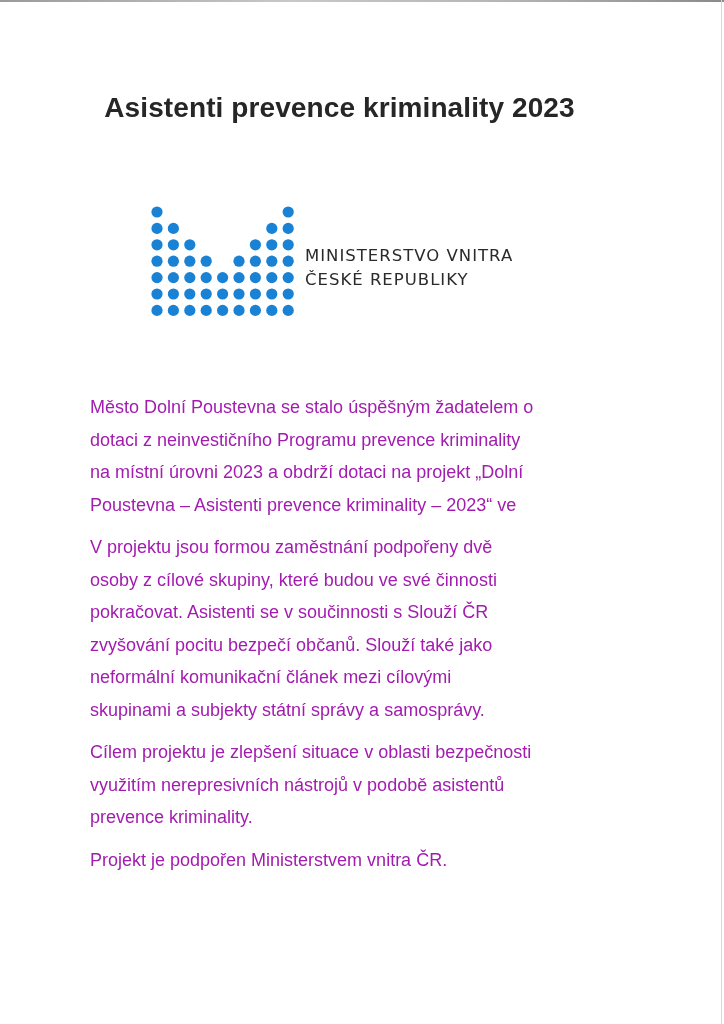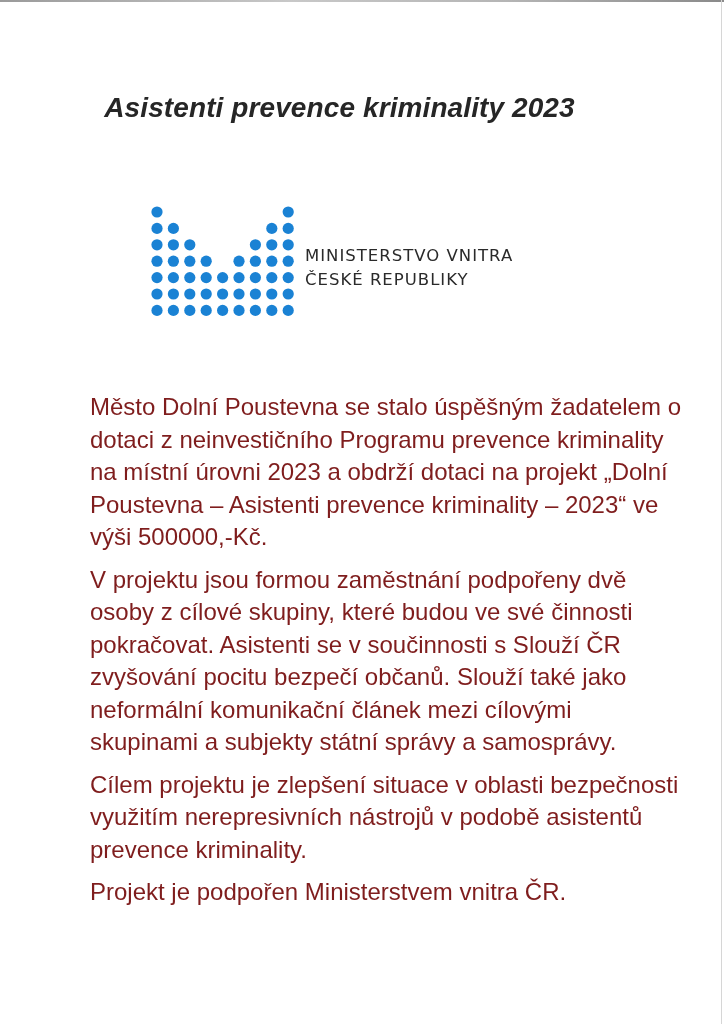--- a/index.html
+++ b/index.html
@@ -30,44 +30,43 @@
   .title {
     position: absolute;
     left: 0; top: 92px;
     width: 679px;
     text-align: center;
     font-size: 28px;
     font-weight: bold;
     color: #262626;
     letter-spacing: 0.1px;
     margin: 0;
-    font-style: italic;
   }
   .logo-mark {
     position: absolute;
     left: 150px; top: 205px;
     width: 150px; height: 115px;
   }
   .logo-text {
     position: absolute;
     left: 305px; top: 244px;
     font-family: "DejaVu Sans", sans-serif;
     font-size: 16.5px;
     color: #2a2a2a;
     letter-spacing: 1px;
     line-height: 24px;
   }
   .logo-text div { white-space: nowrap; }
   .body-text {
     position: absolute;
     left: 90px; top: 391px;
     width: 560px;
-    font-size: 24px;
+    font-size: 18px;
     line-height: 32.5px;
-    color: #7f1d1d;
+    color: #a21caf;
   }
   .body-text p {
     margin: 0 0 10px 0;
   }
   .body-text .line {
     display: block;
     white-space: nowrap;
   }
 </style>
 </head>
@@ -132,21 +131,20 @@
   <div>MINISTERSTVO VNITRA</div>
   <div>ČESKÉ REPUBLIKY</div>
 </div>
 
 <div class="body-text" id="body-text">
     <p>
       <span class="line">Město Dolní Poustevna se stalo úspěšným žadatelem o</span>
       <span class="line">dotaci z neinvestičního Programu prevence kriminality</span>
       <span class="line">na místní úrovni 2023 a obdrží dotaci na projekt „Dolní</span>
       <span class="line">Poustevna – Asistenti prevence kriminality – 2023“ ve</span>
-      <span class="line">výši 500000,-Kč.</span>
     </p>
     <p>
       <span class="line">V projektu jsou formou zaměstnání podpořeny dvě</span>
       <span class="line">osoby z cílové skupiny, které budou ve své činnosti</span>
       <span class="line">pokračovat. Asistenti se v součinnosti s Slouží ČR</span>
       <span class="line">zvyšování pocitu bezpečí občanů. Slouží také jako</span>
       <span class="line">neformální komunikační článek mezi cílovými</span>
       <span class="line">skupinami a subjekty státní správy a samosprávy.</span>
     </p>
     <p>

